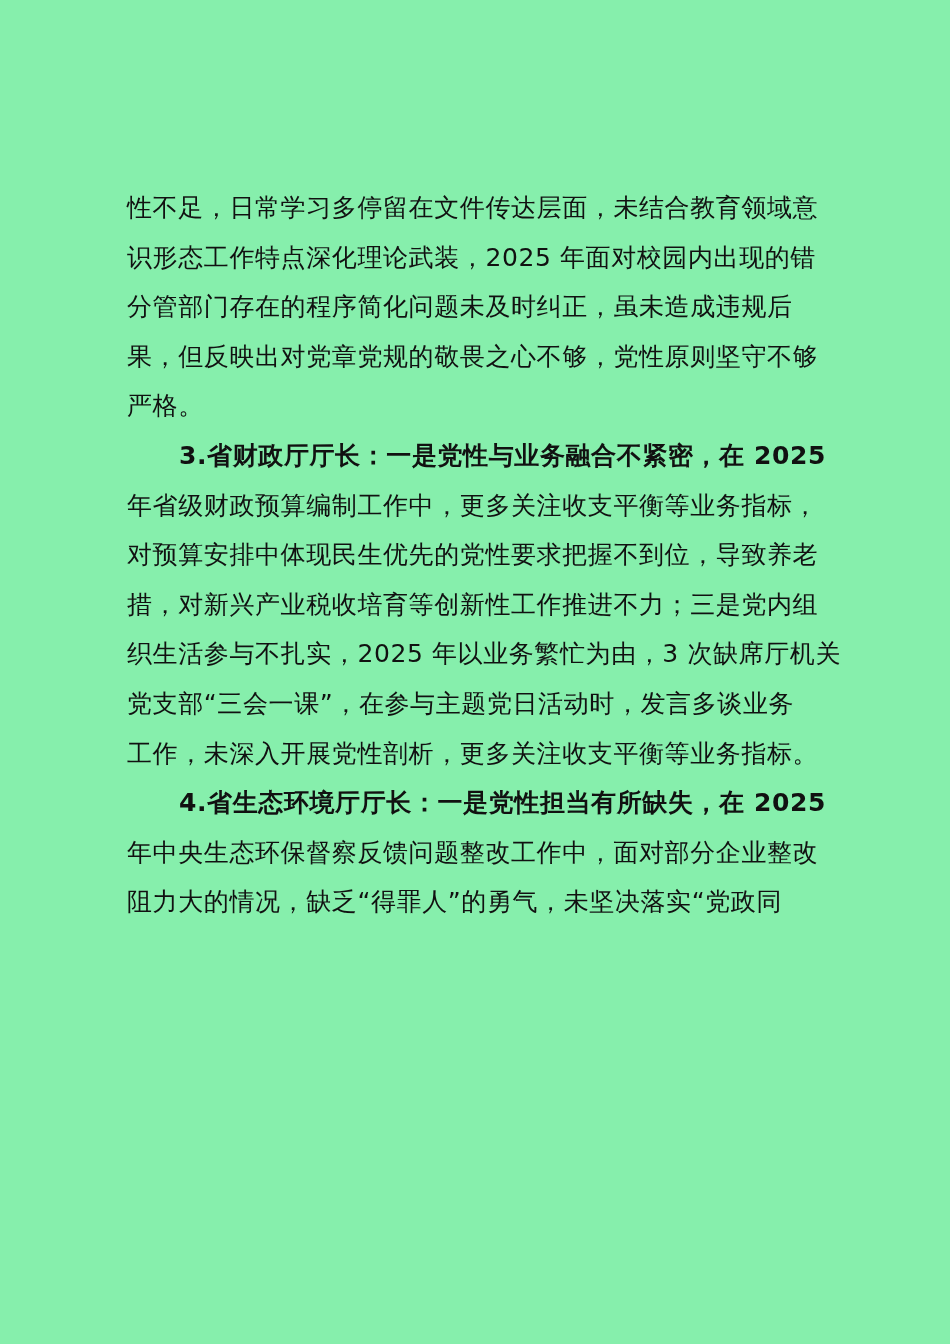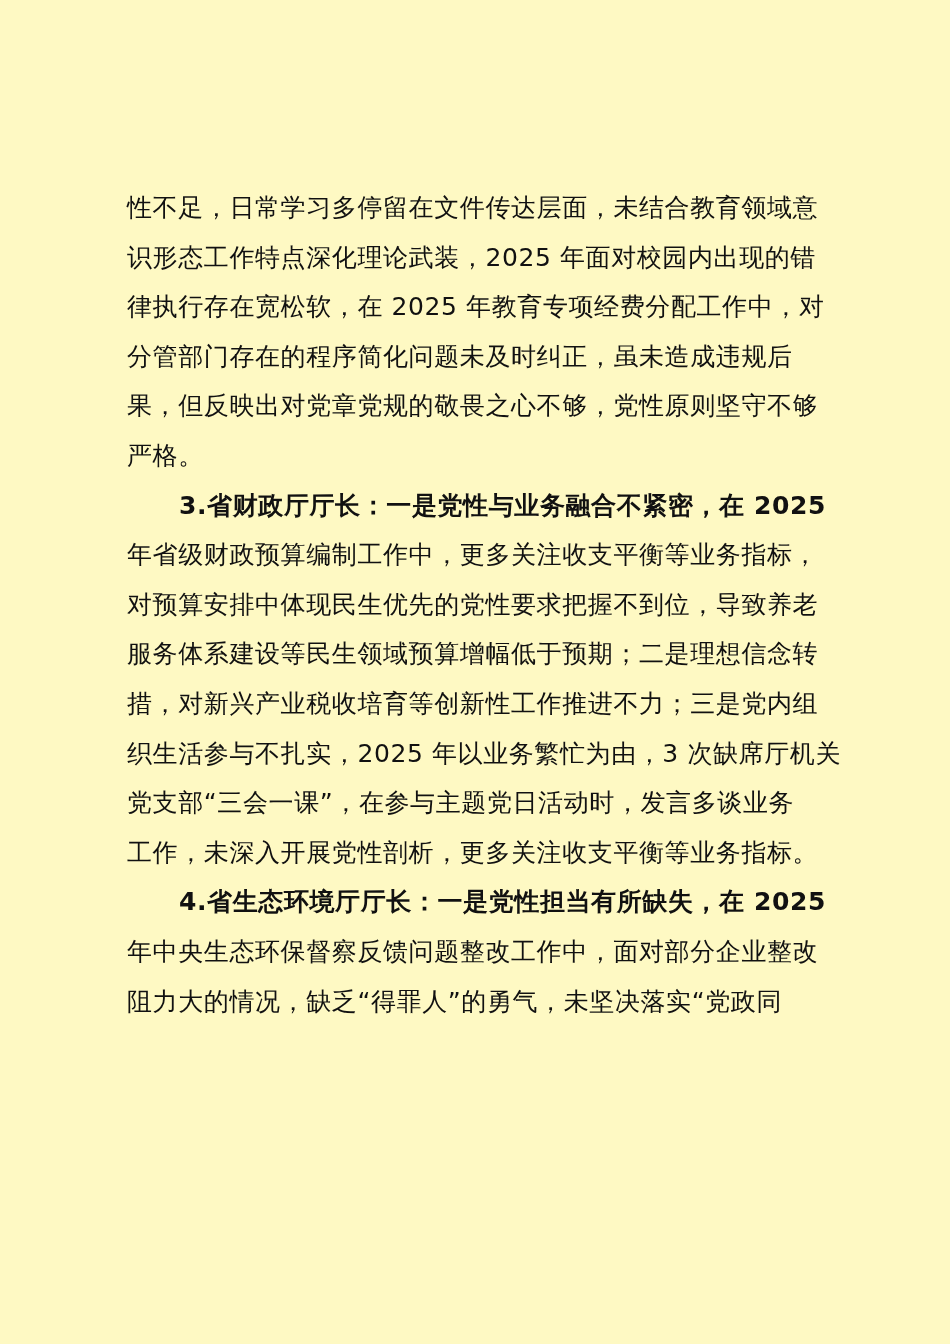--- a/index.html
+++ b/index.html
@@ -12,21 +12,21 @@
       height: 1344px;
       position: relative;
       overflow: hidden;
     }
     .page {
       position: absolute;
       left: 0;
       top: 0;
       width: 950px;
       height: 1344px;
-      background: #fef9c3;
+      background: #86efac;
     }
     .content {
       position: absolute;
       left: 127px;
       top: 183px;
       width: 692px;
       font-family: "DejaVu Sans", "Liberation Sans", sans-serif;
       font-size: 25px;
       line-height: 49.6px;
       color: #111111;
@@ -44,31 +44,29 @@
   </style>
 </head>
 <body>
 
 <div class="page">
   <div class="content">
 
     <div>
       <span class="line">性不足，日常学习多停留在文件传达层面，未结合教育领域意</span>
       <span class="line">识形态工作特点深化理论武装，2025 年面对校园内出现的错</span>
-      <span class="line">律执行存在宽松软，在 2025 年教育专项经费分配工作中，对</span>
       <span class="line">分管部门存在的程序简化问题未及时纠正，虽未造成违规后</span>
       <span class="line">果，但反映出对党章党规的敬畏之心不够，党性原则坚守不够</span>
       <span class="line">严格。</span>
     </div>
 
     <div>
       <span class="line indent">3.省财政厅厅长：一是党性与业务融合不紧密，在 2025</span>
       <span class="line">年省级财政预算编制工作中，更多关注收支平衡等业务指标，</span>
       <span class="line">对预算安排中体现民生优先的党性要求把握不到位，导致养老</span>
-      <span class="line">服务体系建设等民生领域预算增幅低于预期；二是理想信念转</span>
       <span class="line">措，对新兴产业税收培育等创新性工作推进不力；三是党内组</span>
       <span class="line">织生活参与不扎实，2025 年以业务繁忙为由，3 次缺席厅机关</span>
       <span class="line">党支部“三会一课”，在参与主题党日活动时，发言多谈业务</span>
       <span class="line">工作，未深入开展党性剖析，更多关注收支平衡等业务指标。</span>
     </div>
 
     <div>
       <span class="line indent">4.省生态环境厅厅长：一是党性担当有所缺失，在 2025</span>
       <span class="line">年中央生态环保督察反馈问题整改工作中，面对部分企业整改</span>
       <span class="line">阻力大的情况，缺乏“得罪人”的勇气，未坚决落实“党政同</span>

